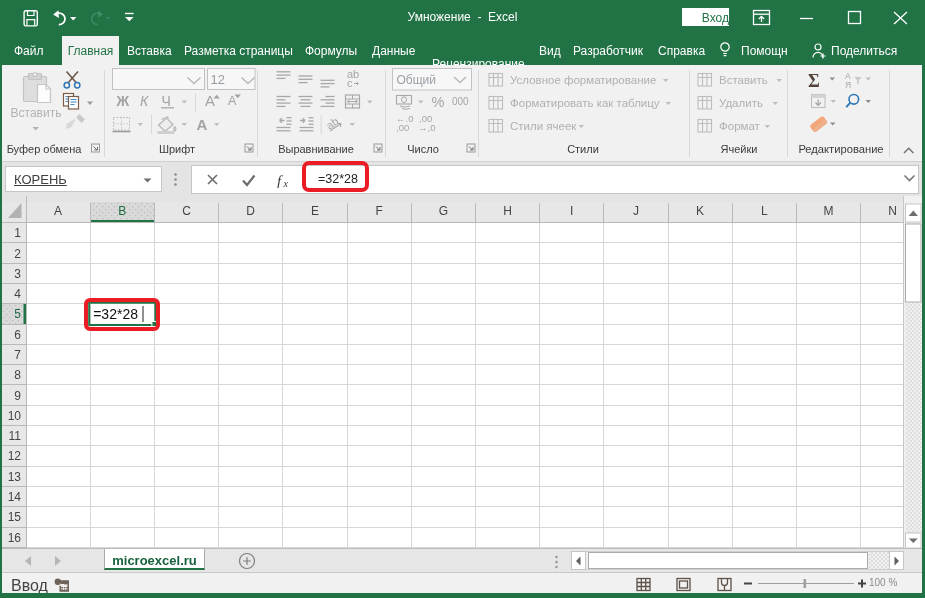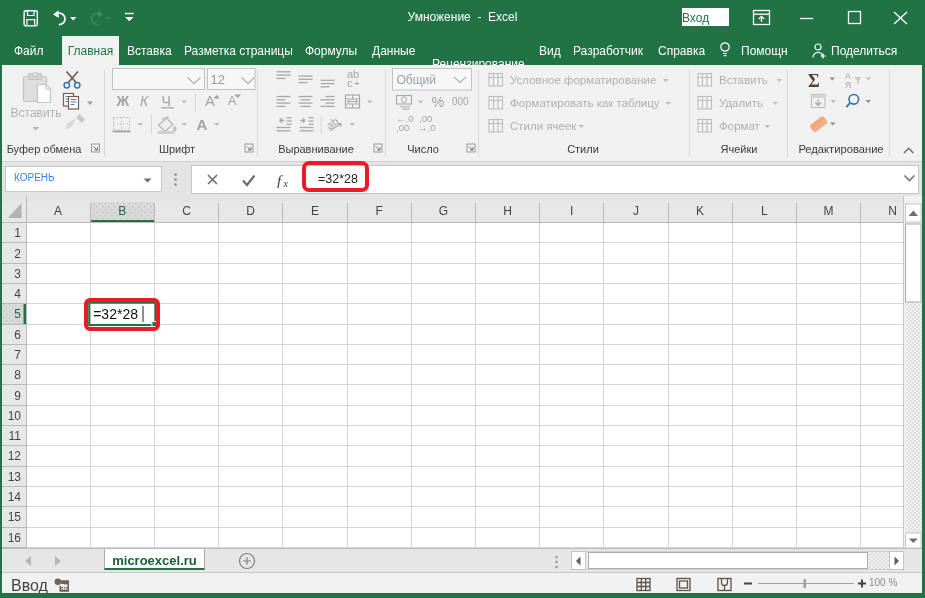--- a/index.html
+++ b/index.html
@@ -31,21 +31,21 @@
  <path d="M76 1.2 l5.3 4.3 -5.6 3.5 z" fill="#4d9a71" opacity="0.55"></path>
  <path d="M83.5 8 l2.6 2.8 2.6-2.8 z" fill="#4d9a71" opacity="0.55"></path>
  <g stroke="#fff" fill="none" stroke-width="1.4">
   <path d="M103 4.5 h8.6"></path>
  </g>
  <path d="M103 8 l4.3 4.3 4.3-4.3 z" fill="#fff"></path>
 </svg>
 <div class="ab wt" style="left:0;top:10px;width:925px;text-align:center;font-size:12px;">Умножение&nbsp;&nbsp;-&nbsp;&nbsp;Excel</div>
 
 <div class="ab" style="left:682px;top:8px;width:47px;height:18px;background:#fff;"></div>
-<div class="ab gt" style="left:682px;top:11px;width:47px;text-align:left;font-size:12px;">Вход</div>
+<div class="ab gt" style="left:682px;top:11px;width:47px;text-align:right;font-size:12px;">Вход</div>
 
 <svg class="ab" style="left:752px;top:8px;" width="160" height="20" viewBox="0 0 160 20">
  <g stroke="#fff" fill="none" stroke-width="1.3">
   <rect x="1.5" y="2.5" width="16" height="14"></rect>
   <path d="M1.5 6.2 h16"></path>
   <path d="M9.5 14 v-5"></path>
   <path d="M6.8 11 l2.7-2.7 2.7 2.7"></path>
   <path d="M48 10.5 h13"></path>
   <rect x="96.5" y="3.5" width="12" height="12"></rect>
   <path d="M142 4 l13 12 M155 4 l-13 12"></path>
@@ -296,21 +296,21 @@
         <rect x="810" y="54.8" width="17" height="8.8" rx="2.8" fill="#f2a679"></rect>
         <rect x="810" y="59.2" width="17" height="4.4" rx="2.2" fill="#eeb08b"></rect>
       </g>
 <path d="M830 57.5 h5.5 l-2.75 3.1 z" fill="#8b8b8b"></path>
 </svg>
 
 </div>
 
 <div class="ab" style="left:0;top:162px;width:925px;height:34px;background:#e4e4e4;"></div>
 <div class="ab" style="left:5px;top:166px;width:157px;height:26px;background:#fff;border:1px solid #c6c6c6;box-sizing:border-box;"></div>
-<div class="ab" style="left:14px;top:172px;font-size:10px;color:#3b82f6;">КОРЕНЬ</div>
+<div class="ab" style="left:14px;top:172px;font-size:13px;color:#404040;text-decoration:underline;">КОРЕНЬ</div>
 <svg class="ab" style="left:143px;top:178px;" width="9" height="5" viewBox="0 0 9 5">
     <path d="M0.5 0.5 L4.5 4.5 L8.5 0.5 z" fill="#6e6e6e"></path>
   </svg>
 <svg class="ab" style="left:173px;top:172px;" width="5" height="15" viewBox="0 0 5 15">
     <g fill="#8a8a8a">
       <circle cx="2.5" cy="2.5" r="1.3"></circle>
       <circle cx="2.5" cy="7.5" r="1.3"></circle>
       <circle cx="2.5" cy="12.5" r="1.3"></circle>
     </g>
   </svg>

